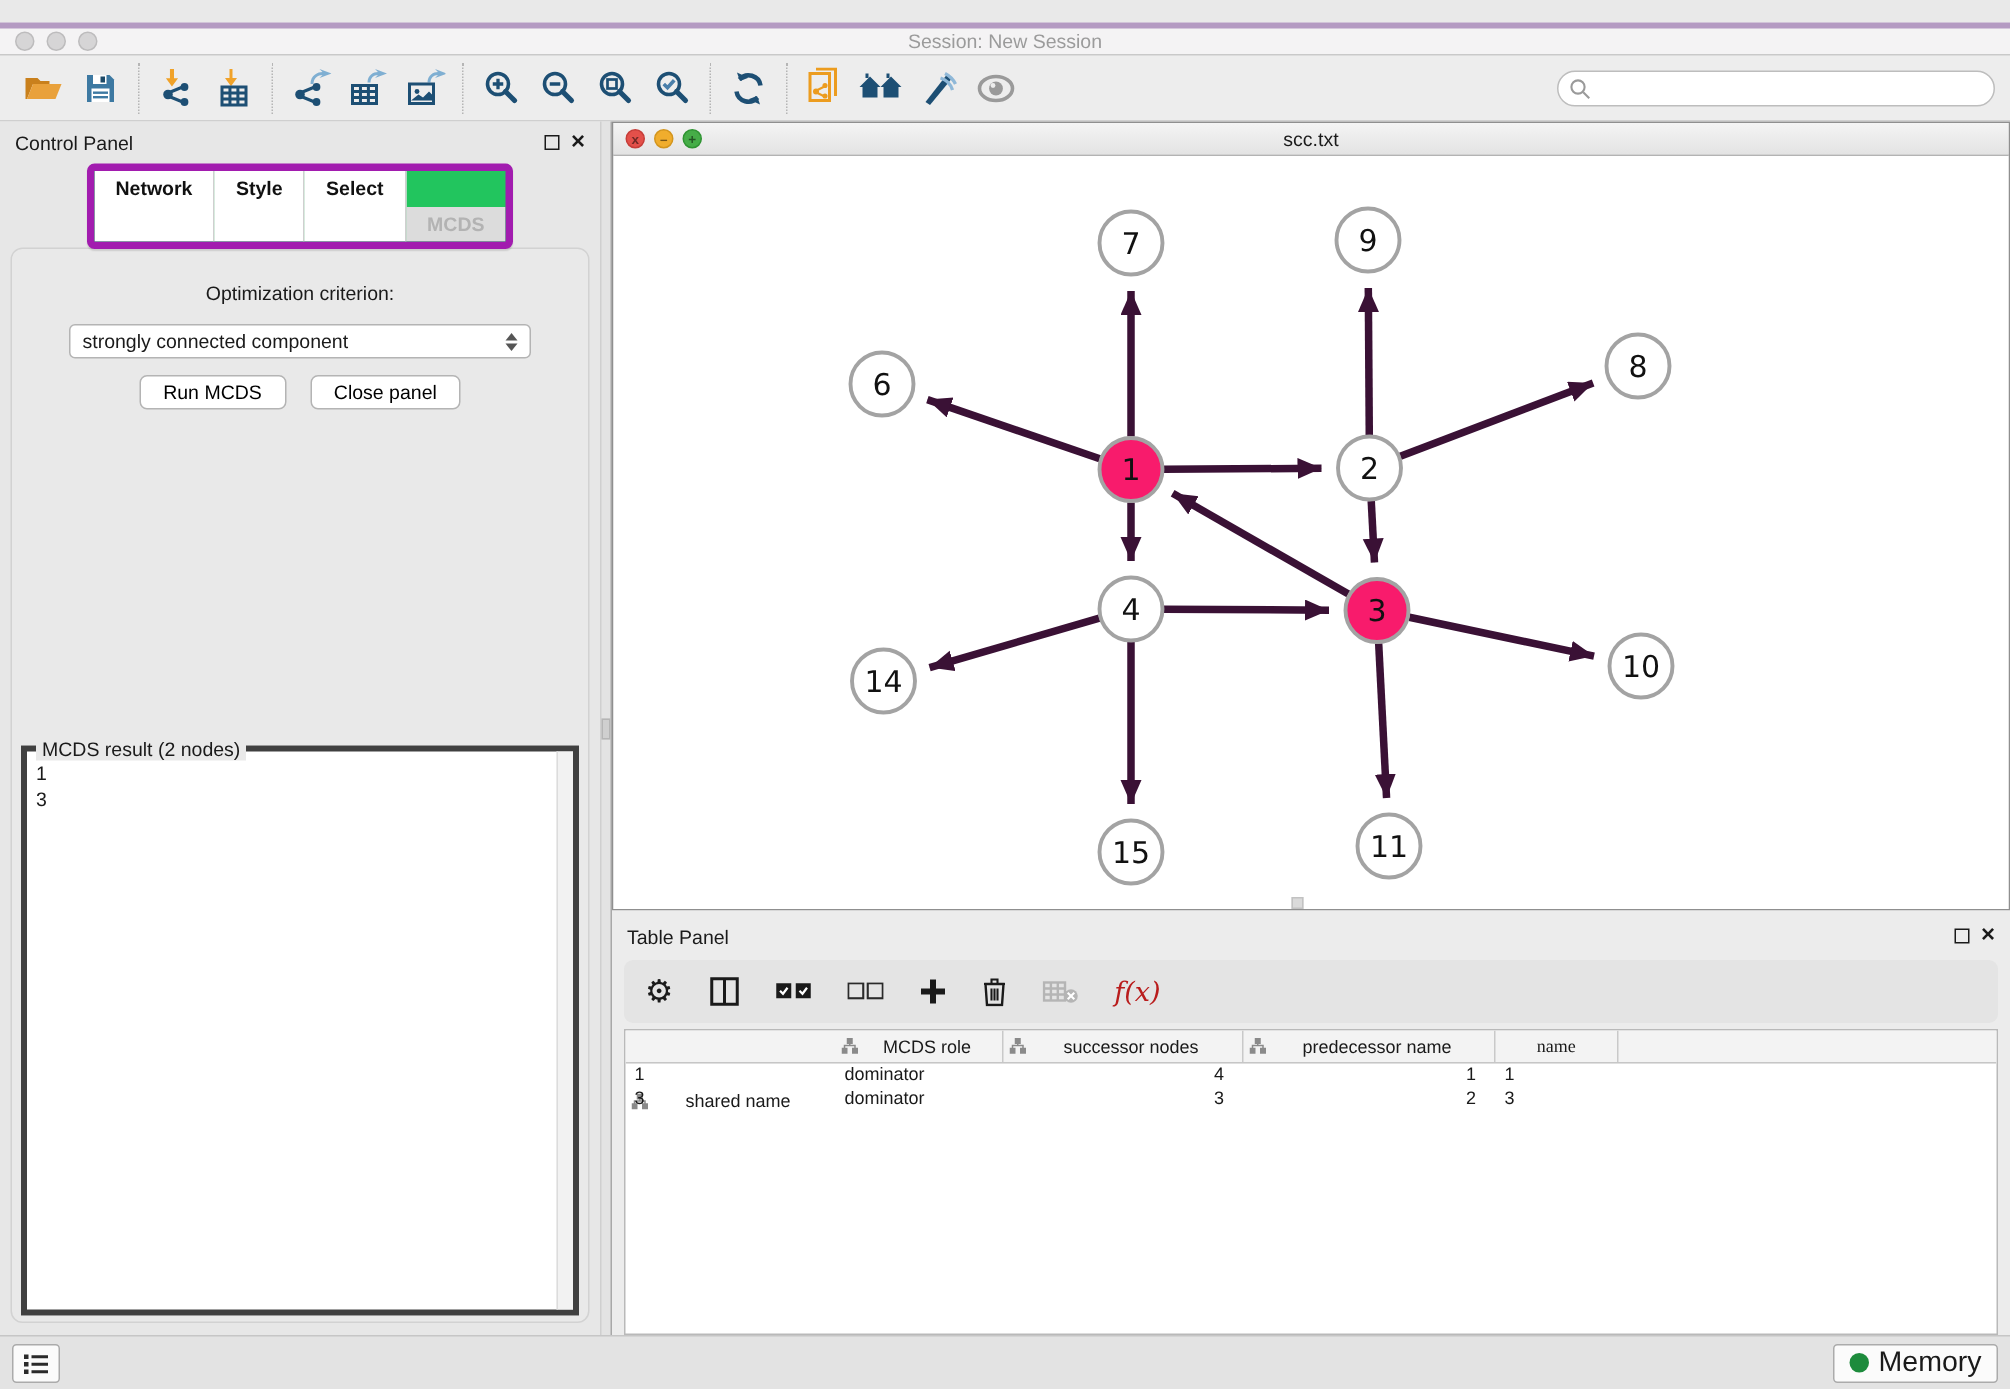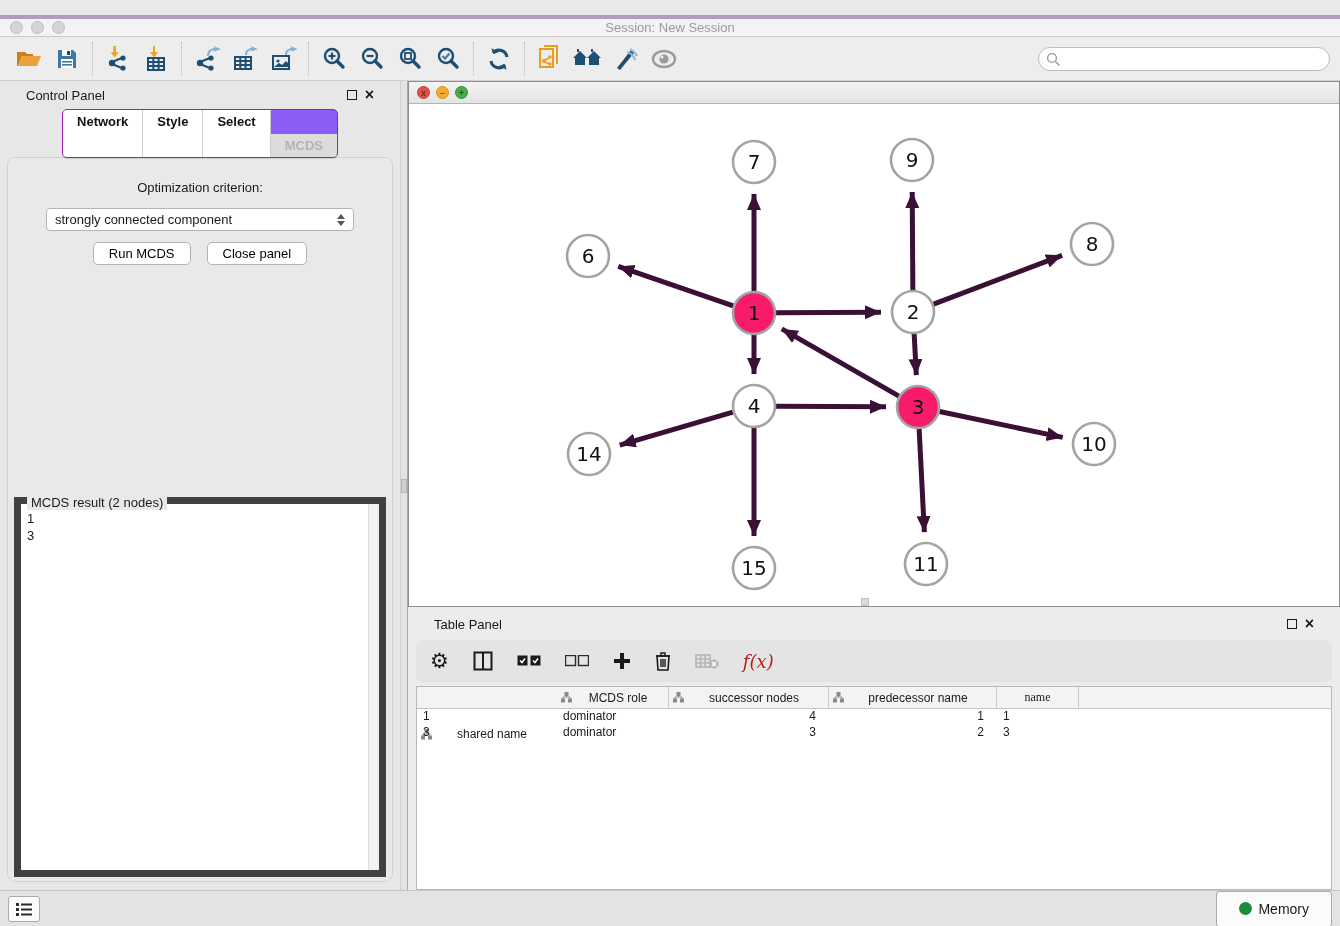--- a/index.html
+++ b/index.html
@@ -21,44 +21,44 @@
   .tb-sep { width:1px; height:34px; border-left:1px dotted #b5b5b5; margin:0 6px; flex:none; }
   .search-wrap { margin-left:auto; position:relative; }
   .search-input { width:292px; height:24px; border:1px solid #bdbdbd; border-radius:12px; background:#fff;
     padding:0 10px 0 26px; font-size:13px; outline:none; font-family:"Liberation Sans",sans-serif;}
 
   
   .main { flex:1; display:flex; min-height:0; }
 
   
   .control-panel { width:400px; flex:none; display:flex; flex-direction:column; background:#e7e7e7; }
-  .panel-head { height:28px; display:flex; align-items:center; padding:0 26px; flex:none;text-align:right; }
+  .panel-head { height:28px; display:flex; align-items:center; padding:0 10px; flex:none;text-align:right; }
   .panel-head .ph-title { font-size:13px; color:#1a1a1a; }
   .ph-icons { margin-left:auto; display:flex; align-items:center; gap:8px; }
   .float-box { width:10px; height:10px; border:1.6px solid #1a1a1a; display:inline-block; }
   .close-x { font-weight:bold; font-size:16px; line-height:10px; color:#1a1a1a; }
 
   .tabs-row { display:flex; justify-content:center; flex:none; margin-bottom:-1px; position:relative; z-index:2; }
-  .seg { display:flex; border-radius:5px; overflow:hidden; border:1px solid #a21caf; background:#8b5cf6; box-shadow:0 1px 1px rgba(0,0,0,.12); }
+  .seg { display:flex; border-radius:5px; overflow:hidden; border:5px solid #a21caf; background:#22c55e; box-shadow:0 1px 1px rgba(0,0,0,.12); }
   .seg .tab { padding:4px 14px; font-size:13px; font-weight:bold; background:#fff; color:#111; border-right:1px solid #cfcfcf; cursor:default; }
   .seg .tab:last-child { border-right:none; }
   .seg .tab.active { background:#dcdcdc; color:#b3b3b3;margin-top:24px; }
 
   .cp-body { flex:1; margin:0 7px 8px 7px; background:#e9e9e9; border:1px solid #d2d2d2; border-radius:8px;
     display:flex; flex-direction:column; align-items:center; padding-top:22px; min-height:0; }
   .opt-label { font-size:13px; margin-bottom:13px; }
   .dropdown { width:308px; height:23px; background:#fff; border:1px solid #b4b4b4; border-radius:4px;
     display:flex; align-items:center; padding:0 8px; font-size:13px; }
   .dd-arrows { margin-left:auto; display:flex; flex-direction:column; gap:2px; }
   .dd-arrows i { width:0; height:0; border-left:4px solid transparent; border-right:4px solid transparent; display:block; }
   .dd-up { border-bottom:5px solid #555; }
   .dd-down { border-top:5px solid #555; }
   .btn-row { display:flex; gap:16px; margin-top:11px; }
   .pbtn { background:#fff; border:1px solid #b4b4b4; border-radius:5px; padding:3px 15px; font-size:13px; font-family:"Liberation Sans",sans-serif; }
-  .result-group { margin-top:auto; width:372px; height:380px; border:7px solid #404040; margin-bottom:4px;
+  .result-group { margin-top:auto; width:372px; height:380px; border:4px solid #404040; margin-bottom:4px;
     position:relative; background:#fff; display:flex; }
   .result-legend { position:absolute; top:-9px; left:6px; background:#e9e9e9; padding:0 4px; font-size:13px; }
   .result-text { flex:1; padding:6px 6px; font-size:13px; line-height:17px; white-space:pre-line; }
   .result-scroll { width:11px; background:#f2f2f2; border-left:1px solid #dcdcdc; }
 
   .v-divider { width:8px; flex:none; background:#e3e3e3; border-left:1px solid #cfcfcf; border-right:1px solid #a8a8a8; position:relative; }
   .v-divider .handle { position:absolute; top:398px; left:0px; width:6px; height:14px; background:#cfcfcf; border:1px solid #b5b5b5; }
 
   
   .right-col { flex:1; display:flex; flex-direction:column; min-width:0; }
@@ -89,22 +89,22 @@
   .th-fill { flex:1; border-right:none; }
   .trow { display:flex; height:16px; font-size:12px; }
   .td { padding:0 6px; overflow:hidden; white-space:nowrap; }
   .td.r { text-align:right; padding-right:13px; }
   .tp-tabs { height:32px; flex:none; display:flex; justify-content:center; align-items:center; }
 
   
   .statusbar { height:36px; flex:none; background:#e3e3e3; border-top:1px solid #c6c6c6; display:flex; align-items:center; padding:0 8px; }
   .status-btn { width:32px; height:26px; background:#fbfbfb; border:1px solid #ababab; border-radius:3px;
     display:flex; align-items:center; justify-content:center; }
-  .memory-btn { margin-left:auto; height:36px; background:#fbfbfb; border:1px solid #ababab; border-radius:3px;
-    display:flex; align-items:center; gap:6px; padding:0 22px; font-size:14px; }
+  .memory-btn { margin-left:auto; height:26px; background:#fbfbfb; border:1px solid #ababab; border-radius:3px;
+    display:flex; align-items:center; gap:6px; padding:0 10px; font-size:19px; }
   .mem-dot { width:13px; height:13px; border-radius:50%; background:#1d8b3c; }
 </style>
 </head>
 <body>
 
 <div class="app">
 
   <div class="titlebar">
     <div class="tl-dots">
       <span class="tl-dot"></span>
@@ -307,20 +307,21 @@
     </div>
 
     <div class="v-divider">
       <div class="handle"></div>
     </div>
 
     <div class="right-col">
 
       <div class="net-window">
         <div class="net-titlebar">
+          <div class="title">scc.txt</div>
           <div class="lights">
             <span class="light red">x</span>
             <span class="light yellow">–</span>
             <span class="light green">+</span>
           </div>
         </div>
         <div class="net-canvas">
           <svg id="graph-svg" width="100%" height="100%" viewBox="0 0 930 502" preserveAspectRatio="none">
               <defs>
                 <marker id="arrow" markerUnits="userSpaceOnUse" markerWidth="18" markerHeight="16" refX="16" refY="7" orient="auto">

